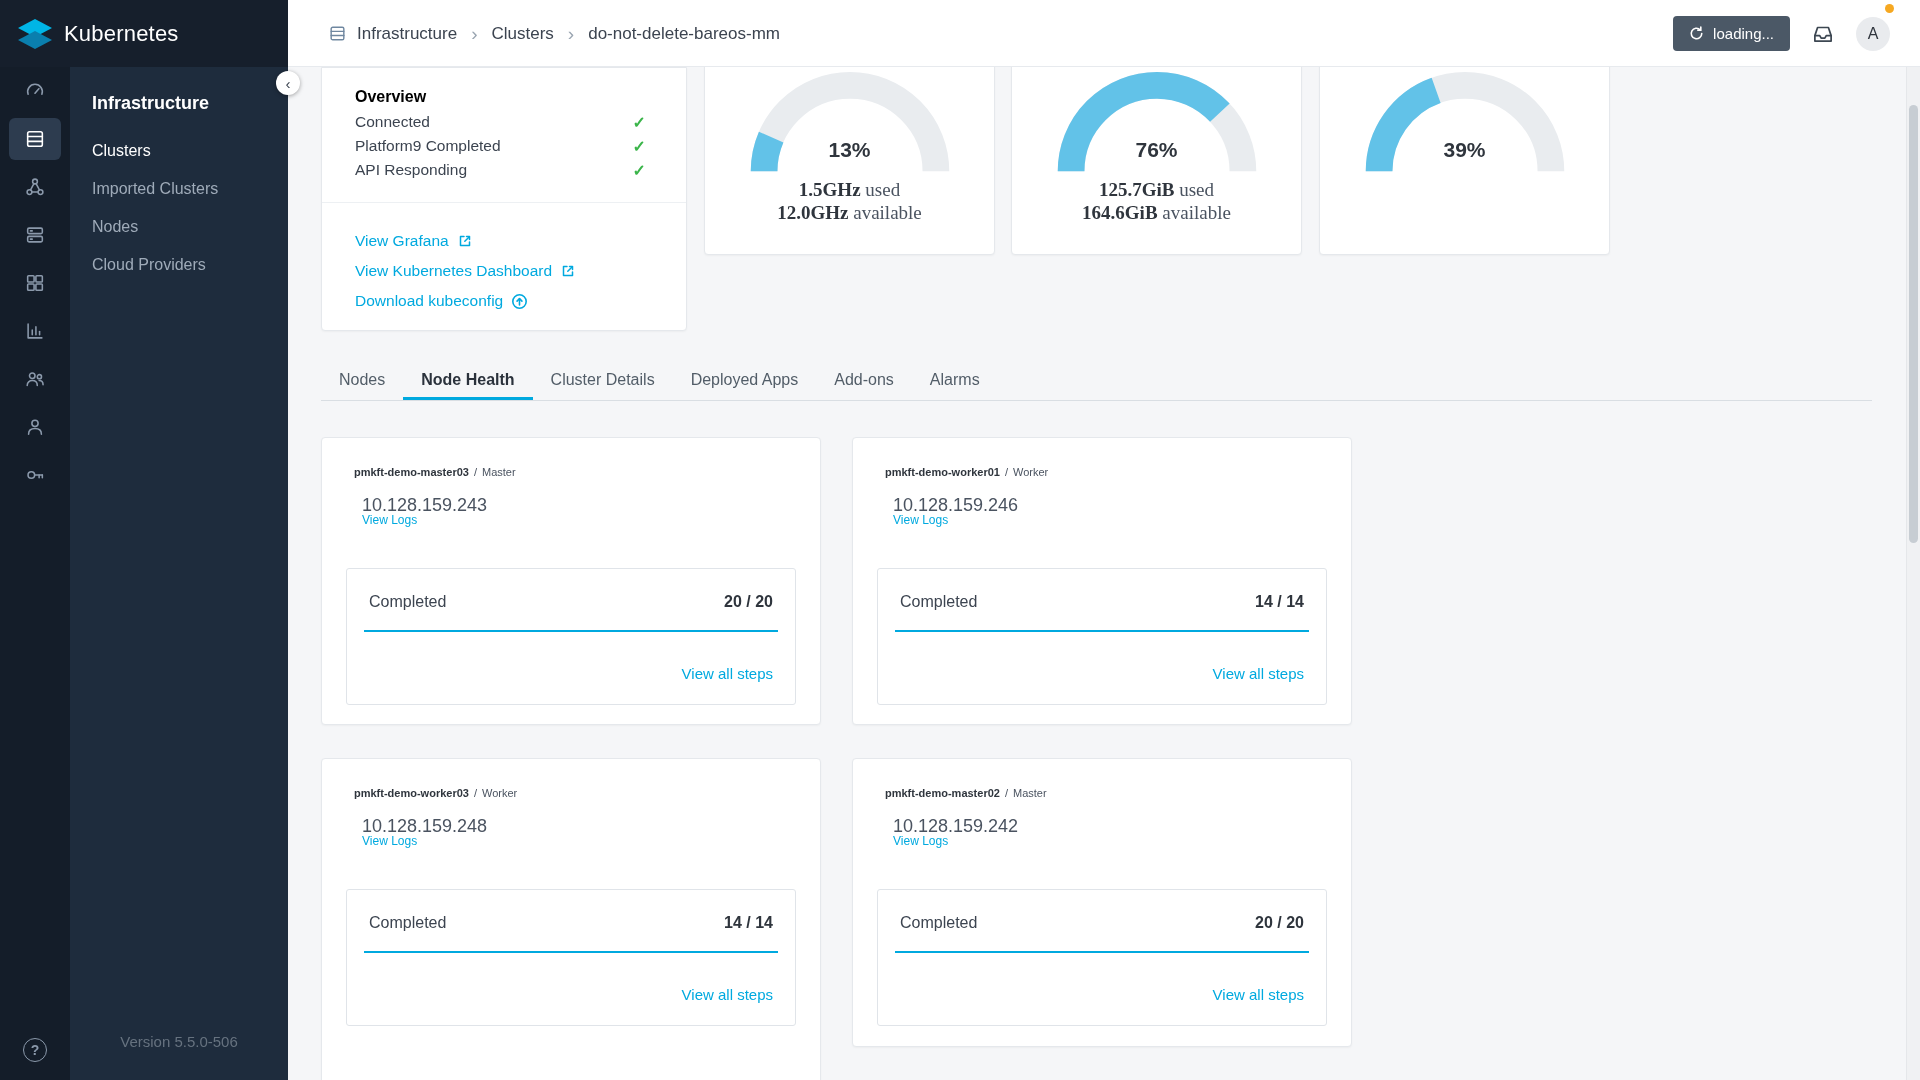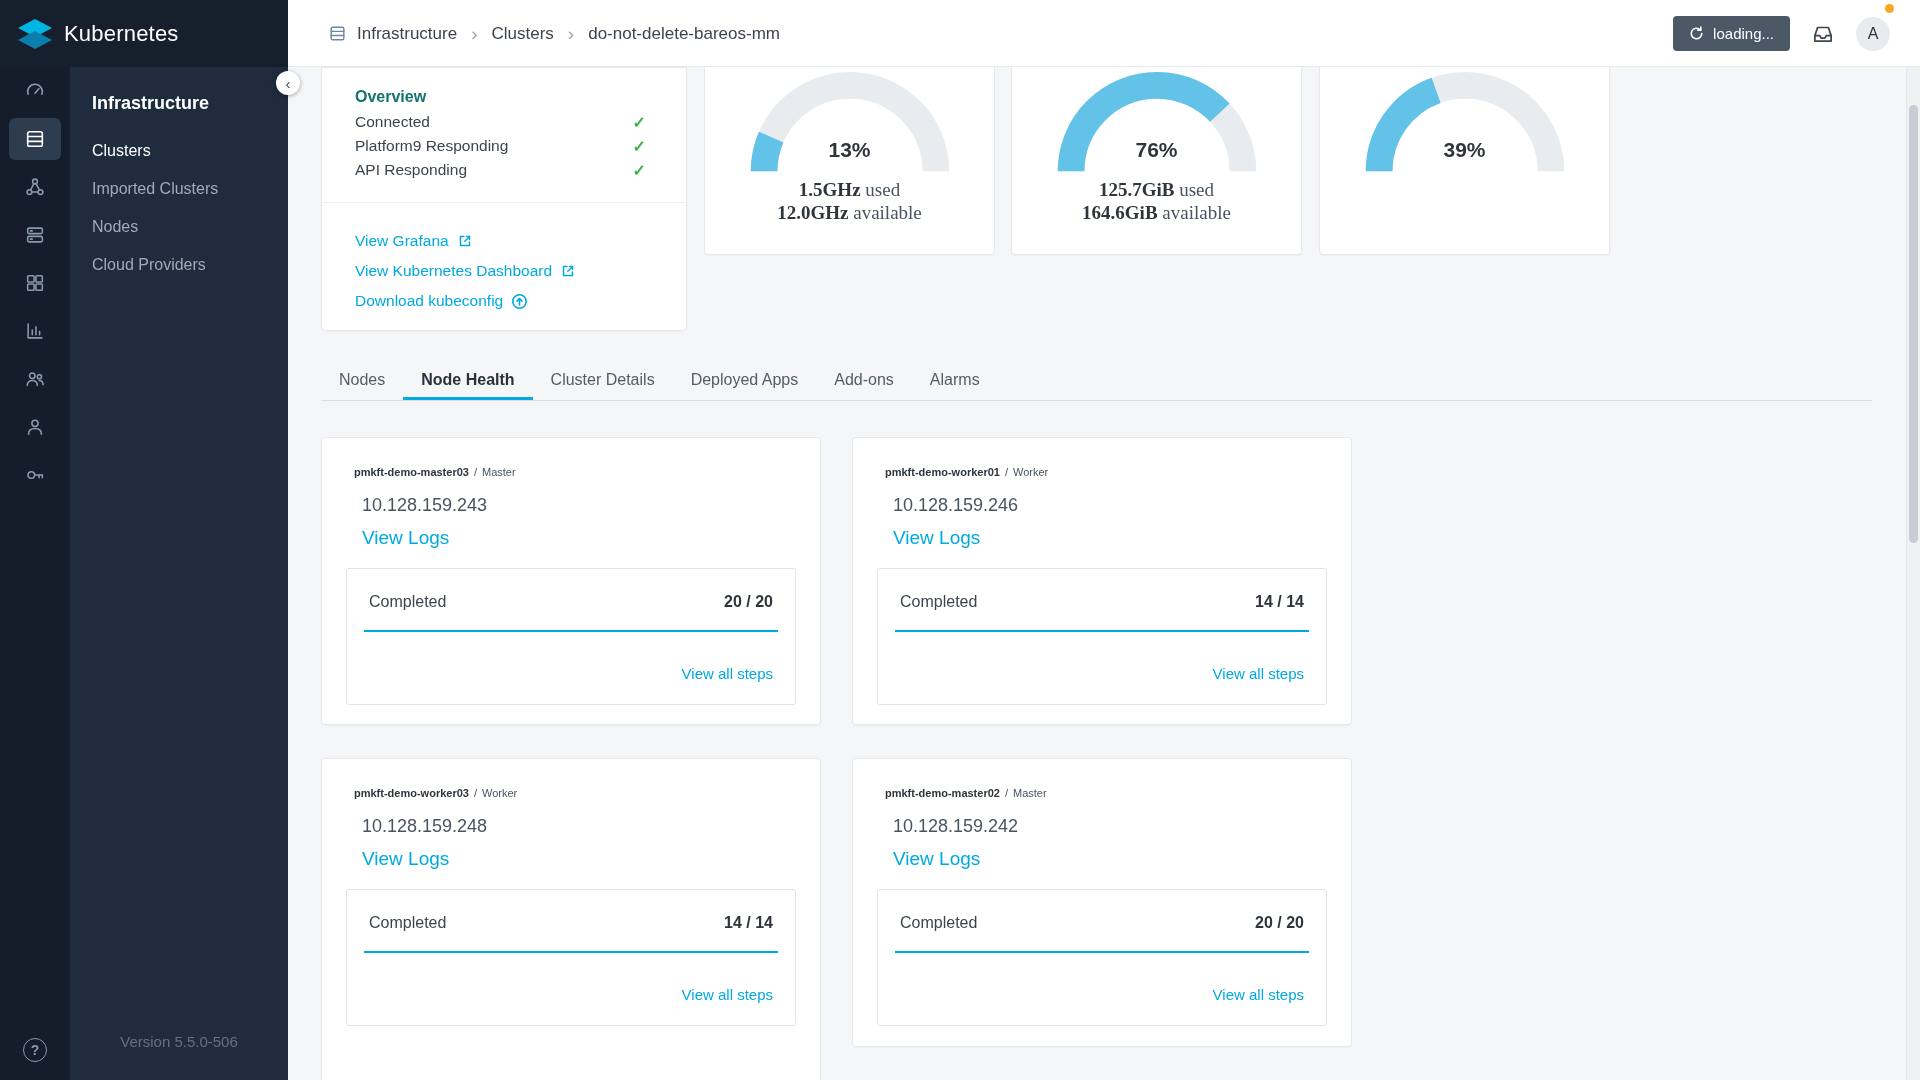--- a/index.html
+++ b/index.html
@@ -37,21 +37,21 @@
   .tray-btn { cursor:pointer; display:flex; }
   .avatar { width:34px; height:34px; border-radius:50%; background:#e9ebee; color:#2f353d; font-size:16px; display:flex; align-items:center; justify-content:center; cursor:pointer; }
   .notif-dot { position:absolute; right:26px; top:4px; width:9px; height:9px; border-radius:50%; background:#f6a821; z-index:40; }
 
   
   .content { position:absolute; left:288px; top:67px; right:0; bottom:0; background:#f5f6f8; overflow:hidden; }
   .card { position:absolute; background:#fff; border:1px solid #e5e8ec; border-radius:0 0 4px 4px; box-shadow:0 1px 2px rgba(0,0,0,.04); }
 
   
   .overview-card { left:33px; top:0; width:366px; height:264px; }
-  .overview-title { position:absolute; top:20px; left:33px; font-size:16px; font-weight:700; color:#0f766e; }
+  .overview-title { position:absolute; top:20px; left:33px; font-size:16px; font-weight:700; color:#000000; }
   .check-rows { position:absolute; top:42px; left:33px; right:40px; }
   .check-row { height:24px; display:flex; justify-content:space-between; align-items:center; }
   .check-label { font-size:15.5px; color:#3c4450; }
   .check-mark { color:#3bb54a; font-size:16px; font-weight:700; }
   .overview-divider { position:absolute; top:134px; left:0; right:0; height:1px; background:#edf0f3; }
   .overview-links { position:absolute; top:158px; left:33px; }
   .overview-link { height:30px; display:flex; align-items:center; gap:8px; color:#00a9df; font-size:15.5px; cursor:pointer; }
   .overview-link svg { stroke:#00a9df; fill:none; stroke-width:1.5; stroke-linecap:round; stroke-linejoin:round; }
 
   
@@ -72,21 +72,21 @@
   
   .node-card { border-radius:4px; }
   .node-card.n0 { left:33px;  top:370px; width:500px; height:288px; }
   .node-card.n1 { left:564px; top:370px; width:500px; height:288px; }
   .node-card.n2 { left:33px;  top:691px; width:500px; height:336px; }
   .node-card.n3 { left:564px; top:691px; width:500px; height:289px; }
   .node-title { position:absolute; top:28px; left:32px; font-size:11px; color:#4a5360; }
   .node-title b { color:#2f353d; }
   .node-title .sep { margin:0 5px; }
   .node-ip { position:absolute; top:57px; left:40px; font-size:18px; color:#4a5360; }
-  .view-logs { position:absolute; top:89px; left:40px; font-size:19px; color:#00a9df; cursor:pointer; }
+  .view-logs { position:absolute; top:75px; left:40px; font-size:12px; color:#00a9df; cursor:pointer; }
   .steps-panel { position:absolute; left:24px; right:24px; top:130px; height:137px; border:1px solid #e0e4e9; border-radius:3px; background:#fff; }
   .steps-head { position:absolute; top:24px; left:22px; right:22px; display:flex; justify-content:space-between; align-items:center; }
   .steps-status { font-size:16px; color:#3c4450; }
   .steps-count { font-size:16px; font-weight:700; color:#2f353d; }
   .steps-bar { position:absolute; top:61px; left:17px; right:17px; height:2px; background:#00a9df; }
   .view-all-steps { position:absolute; bottom:22px; right:22px; font-size:15px; color:#00a9df; cursor:pointer; }
 
   
   .scrollbar-track { position:absolute; right:0; top:67px; bottom:0; width:14px; background:#f0f1f3; border-left:1px solid #e5e7ea; z-index:15; }
   .scrollbar-thumb { position:absolute; left:2px; width:9px; top:38px; height:438px; border-radius:5px; background:#c7cdd3; cursor:pointer; }
@@ -248,21 +248,21 @@
 <div class="content">
 
   <div class="card overview-card">
     <div class="overview-title">Overview</div>
     <div class="check-rows">
       <div class="check-row">
         <span class="check-label">Connected</span>
         <span class="check-mark">✓</span>
       </div>
       <div class="check-row">
-        <span class="check-label">Platform9 Responding</span>
+        <span class="check-label">Platform9 Completed</span>
         <span class="check-mark">✓</span>
       </div>
       <div class="check-row">
         <span class="check-label">API Responding</span>
         <span class="check-mark">✓</span>
       </div>
     </div>
     <div class="overview-divider"></div>
     <div class="overview-links">
       <div class="overview-link">

